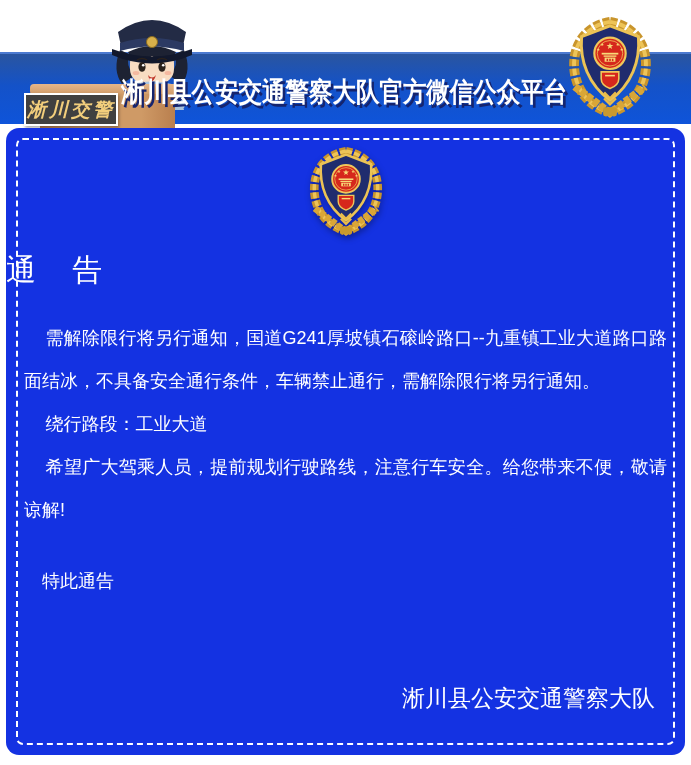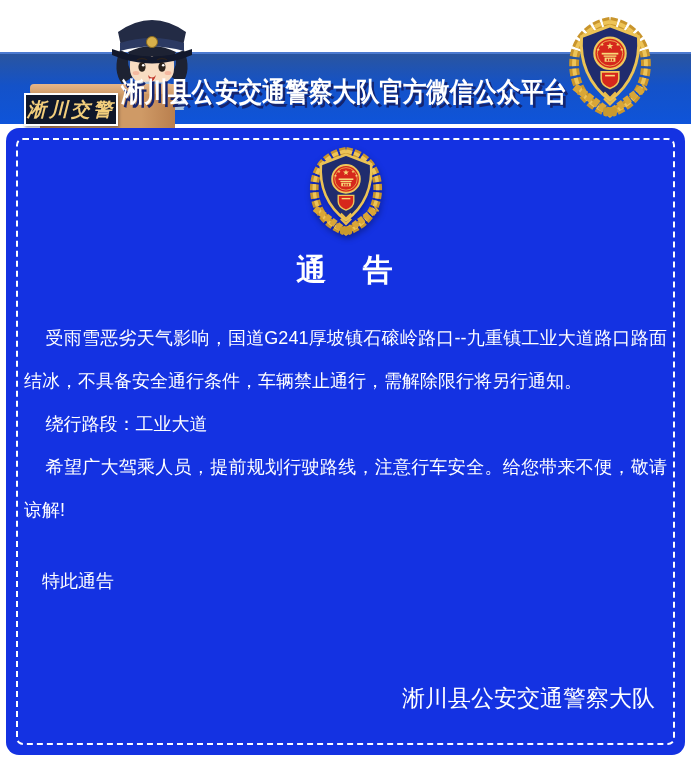--- a/index.html
+++ b/index.html
@@ -26,39 +26,39 @@
   .desk-top{
     position:absolute;left:30px;top:84px;width:155px;height:11px;
     background:linear-gradient(180deg,#e6b68a,#cf9a66);border-radius:4px;z-index:3;
   }
   .desk-front{
     position:absolute;left:40px;top:94px;width:135px;height:34px;
     background:linear-gradient(90deg,#b97f4e,#cf9a66 30%,#cf9a66 75%,#b97f4e);z-index:3;
   }
   .police-sign{
     position:absolute;left:24px;top:93px;width:90px;height:29px;z-index:5;
-    background:#0f172a;border:2px solid #ffffff;box-shadow:1px 2px 3px rgba(0,0,0,.35);
+    background:#404040;border:2px solid #ffffff;box-shadow:1px 2px 3px rgba(0,0,0,.35);
     display:flex;align-items:center;justify-content:center;
     color:#f2ce7c;font-family:"Liberation Serif","DejaVu Serif",serif;
     font-weight:700;font-size:19px;letter-spacing:3px;font-style:italic;
   }
   .badge-large{position:absolute;left:561px;top:10px;z-index:4;}
   
   .card{
     position:absolute;left:6px;top:128px;width:679px;height:627px;
     background:#1432e2;border-radius:13px;z-index:6;
   }
   .dashed-frame{
     position:absolute;left:10px;top:10px;right:10px;bottom:10px;
     border:2px dashed #ffffff;border-radius:7px;pointer-events:none;
   }
   .card-emblem{display:block;margin:18px auto 0 auto;filter:drop-shadow(1px 3px 3px rgba(0,0,0,.35));}
   .notice-heading{
-    margin-top:14px;text-align:center;color:#ffffff;
-    font-size:30px;font-weight:700;word-spacing:24px;letter-spacing:2px;
+    margin-top:14px;color:#ffffff;
+    font-size:30px;font-weight:400;word-spacing:24px;letter-spacing:2px;
   }
   .notice-body{
     margin:26px 18px 0 18px;color:#ffffff;font-size:18px;line-height:43px;
     text-align:justify;
   }
   .notice-body p{margin:0;text-indent:1.2em;}
   .hl{color:#ffffff;}
   .closing{margin-top:28px !important;text-indent:1em !important;}
   .sig-block{
     position:absolute;right:30px;top:552px;text-align:left;
@@ -169,21 +169,21 @@
     <rect x="51.9" y="43.6" width="1.6" height="2.4" fill="#d6271c"></rect>
     <path d="M41,57 h18 v7 c0,5 -5,8.5 -9,10 c-4,-1.5 -9,-5 -9,-10 Z" fill="#d6271c" stroke="#f0c75a" stroke-width="1.6"></path>
     <rect x="45" y="60" width="10" height="1.6" fill="#f7d978"></rect>
     <path d="M44,78 L50,84 L56,78" stroke="#e9bb4a" stroke-width="2.5" fill="none"></path>
     <path d="M44,84 L50,90 L56,84" stroke="#e9bb4a" stroke-width="2.5" fill="none"></path>
   </svg>
 
   <div class="notice-heading">通 告</div>
 
   <div class="notice-body">
-    <p><span>受雨雪恶劣天气影响，</span><span class="hl">国道G241厚坡镇石磙岭路口--九重镇工业大道路口</span><span>路面结冰，不具备安全通行条件，车辆禁止通行，需解除限行将另行通知。</span></p>
+    <p><span>需解除限行将另行通知，</span><span class="hl">国道G241厚坡镇石磙岭路口--九重镇工业大道路口</span><span>路面结冰，不具备安全通行条件，车辆禁止通行，需解除限行将另行通知。</span></p>
     <p>绕行路段：工业大道</p>
     <p>希望广大驾乘人员，提前规划行驶路线，注意行车安全。给您带来不便，敬请谅解!</p>
     <p class="closing">特此通告</p>
   </div>
 
   <div class="sig-block">
     <div>淅川县公安交通警察大队</div>
   </div>
 </div>
 

